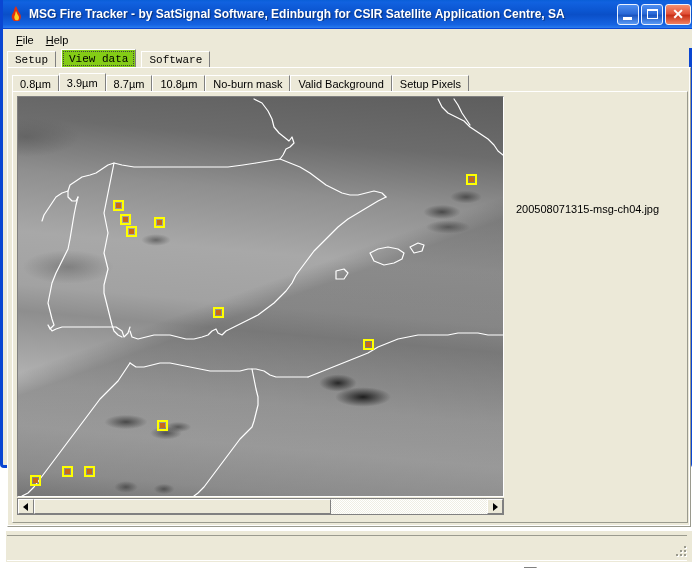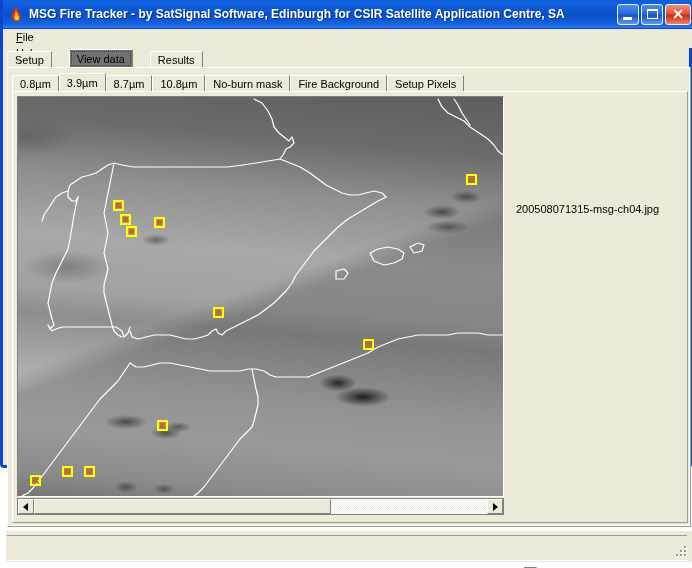--- a/index.html
+++ b/index.html
@@ -91,24 +91,23 @@
     font-family: "Liberation Sans", sans-serif;
   }
 
   
   .menubar {
     position: absolute;
     left: 3px; top: 29px;
     width: 686px; height: 19px;
     background: #ece9d8;
     display: flex;
-    align-items: flex-start;
+    align-items: flex-end;
     padding-left: 5px;
     box-sizing: border-box;
-    flex-direction: column;
   }
   .menu-item {
     font-size: 11px;
     color: #000;
     padding: 2px 7px 2px 5px;
     cursor: default;
   }
   .menu-item u { text-decoration: underline; }
 
   
@@ -129,27 +128,28 @@
     height: 17px;
     box-sizing: border-box;
     background: #ece9d8;
     border: 1px solid #ffffff;
     border-right-color: #808080;
     border-bottom: none;
     padding: 1px 7px 0 7px;
     font-size: 11px;
     color: #000;
     line-height: 15px;
-    margin-right: 17px;
+    margin-right: 5px;
     cursor: default;
     white-space: nowrap;
+    font-family: Liberation Mono, monospace;
   }
   .tab.selected {
     height: 19px;
-    background: #737373;
+    background: #84cc16;
     border: 1px solid #ffffff;
     border-right-color: #808080;
     outline: 1px dotted #404040;
     outline-offset: -3px;
     line-height: 16px;
     padding-top: 1px;
   }
   .tabbody-outer {
     position: absolute;
     left: 0; top: 18px;
@@ -403,32 +403,32 @@
     <div class="menu-item">
       <u>H</u><span>elp</span>
     </div>
   </div>
 
   <div class="tabpanel-outer">
 
     <div class="tabstrip">
       <div class="tab">Setup</div>
       <div class="tab selected">View data</div>
-      <div class="tab">Results</div>
+      <div class="tab">Software</div>
     </div>
 
     <div class="tabbody-outer">
 
       <div class="tabstrip-inner">
         <div class="tab-inner">0.8µm</div>
         <div class="tab-inner selected">3.9µm</div>
         <div class="tab-inner">8.7µm</div>
         <div class="tab-inner">10.8µm</div>
         <div class="tab-inner">No-burn mask</div>
-        <div class="tab-inner">Fire Background</div>
+        <div class="tab-inner">Valid Background</div>
         <div class="tab-inner">Setup Pixels</div>
       </div>
 
       <div class="tabbody-inner">
 
         <div class="image-frame">
           <div class="sat-image">
             <svg width="485" height="399" viewBox="0 0 485 399">
               <g fill="none" stroke="#ffffff" stroke-width="1.2" stroke-linejoin="round" stroke-linecap="round">
 

